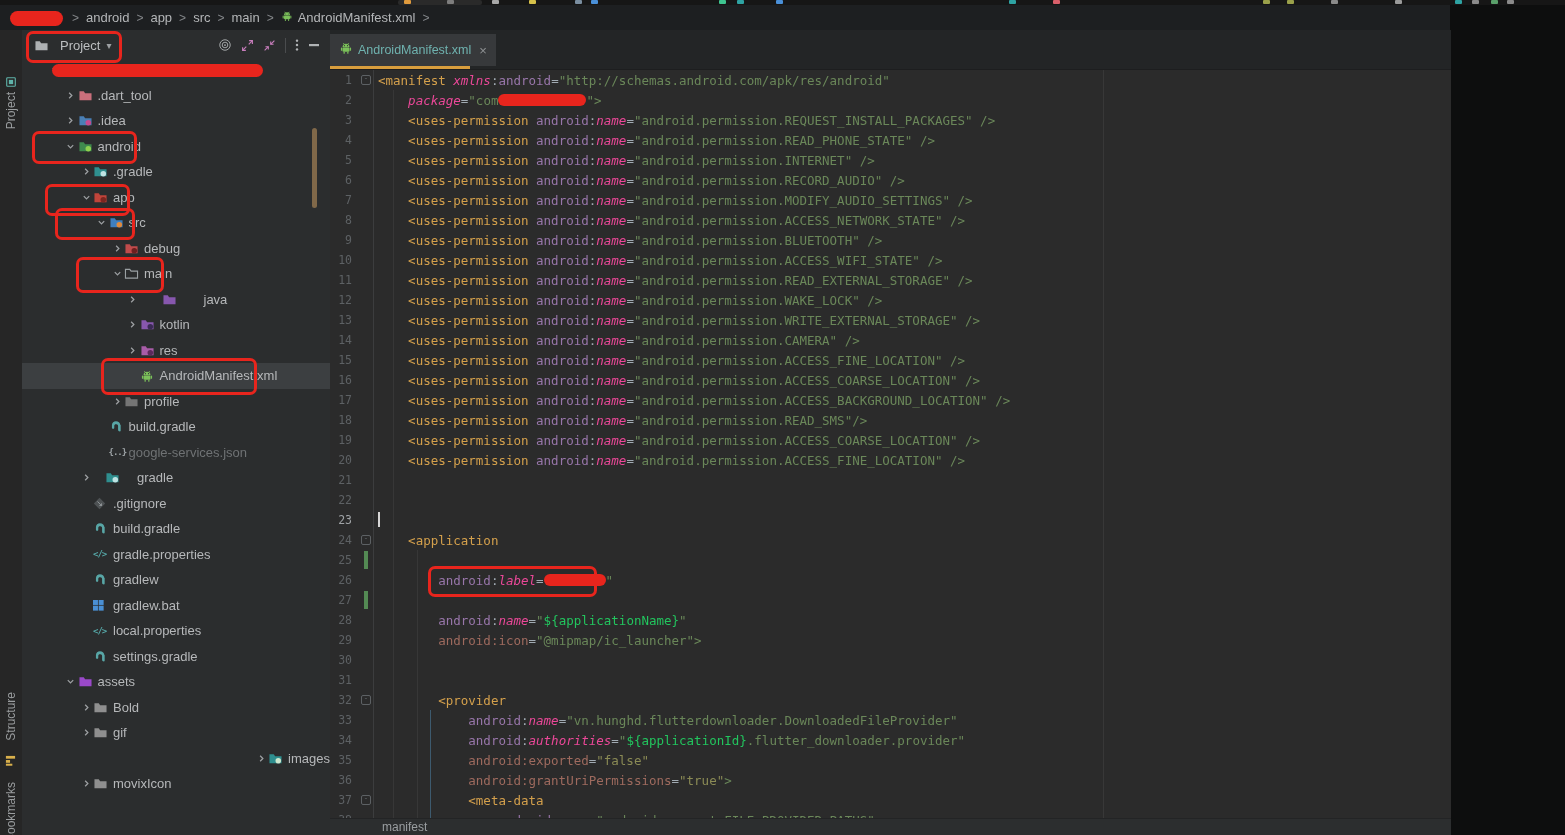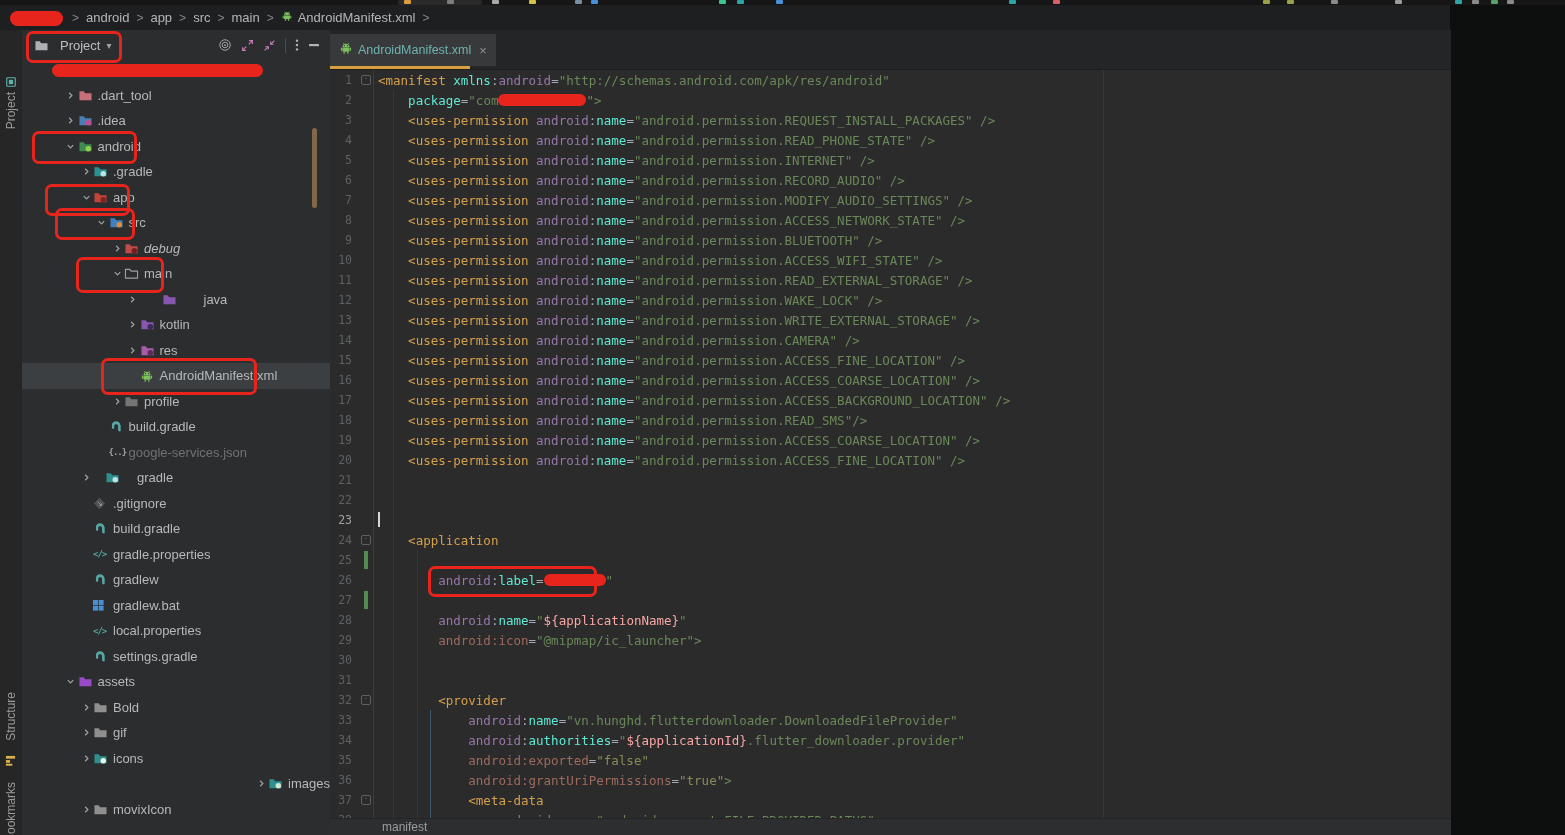--- a/index.html
+++ b/index.html
@@ -44,22 +44,22 @@
         font-size:12.5px;overflow:hidden;}
   .crow{height:20px;display:flex;align-items:center;white-space:pre;}
   .lnum{width:22px;text-align:right;color:#5d6164;font-size:11.5px;flex:none;font-family:"DejaVu Sans Mono",monospace;}
   .lnum.cur{color:#a0a4a7;}
   .lmark{width:21px;align-self:stretch;border-right:1px solid #3c3d3e;flex:none;position:relative;}
   .fold{position:absolute;left:9px;top:5px;width:8px;height:8px;border:1px solid #5d6164;border-radius:2px;
         color:#5d6164;font-size:8px;line-height:6px;text-align:center;}
   .chg{position:absolute;left:12px;top:1px;width:4px;height:18px;background:#548a54;}
   .ltext{padding-left:4px;}
   .caret{display:inline-block;width:2px;height:15px;background:#d6d6d6;vertical-align:-2px;}
-  .tk-tg{color:#d4a04c;} .tk-at{color:#5eead4;} .tk-ns{color:#9876aa;} .tk-pu{color:#a2abb3;}
-  .tk-st{color:#6a8759;} .tk-it{color:#fca5a5;} .tk-ea{color:#9e6a5e;} .tk-es{color:#8b8b55;}
+  .tk-tg{color:#d4a04c;} .tk-at{color:#ec4899;font-style:italic;} .tk-ns{color:#9876aa;} .tk-pu{color:#a2abb3;}
+  .tk-st{color:#6a8759;} .tk-it{color:#22c55e;} .tk-ea{color:#9e6a5e;} .tk-es{color:#8b8b55;}
   .rd{display:inline-block;height:12px;border-radius:6px;background:#e8251d;vertical-align:-1px;}
   .rd.pkg{width:88px;} .rd.lbl{width:62px;}
   .guide{position:absolute;width:1px;background:#373737;}
   .bguide{position:absolute;width:1px;background:#3d5a6e;}
   .wrapguide{position:absolute;left:773px;top:40px;bottom:16px;width:1px;background:#383838;}
   .botbar{position:absolute;left:0;bottom:0;right:0;height:16px;background:#2c2e2f;border-top:1px solid #232425;
           color:#9a9ea1;font-size:12px;display:flex;align-items:center;padding-left:52px;z-index:5;}
   
   .annbox{position:absolute;border:3px solid #e8251d;border-radius:7px;z-index:9;pointer-events:none;}
   .annblob{position:absolute;background:#e8251d;z-index:9;border-radius:8px;pointer-events:none;}
@@ -286,21 +286,21 @@
             </svg>
           </span>
           <span class="ticon">
             <svg width="15" height="13" viewBox="0 0 16 14">
               <path d="M1.5 3.5v8.5h13V4.5H7.6L6.1 2.5H1.5z" fill="#3f7fbf"></path>
               <circle cx="11" cy="9.5" r="3" fill="#e08a3c"></circle>
             </svg>
           </span>
           <span class="tlabel">src</span>
         </div>
-        <div class="trow" style="padding-left: 88px; font-style: italic;">
+        <div class="trow" style="padding-left: 88px;">
           <span class="chev">
             <svg width="9" height="9" viewBox="0 0 10 10">
               <path d="M3.5 2l3 3-3 3" stroke="#9da0a3" fill="none" stroke-width="1.4"></path>
             </svg>
           </span>
           <span class="ticon">
             <svg width="15" height="13" viewBox="0 0 16 14">
               <path d="M1.5 3.5v8.5h13V4.5H7.6L6.1 2.5H1.5z" fill="#c14b4b"></path>
               <circle cx="11" cy="9.5" r="3" fill="#6e1f1f"></circle>
             </svg>
@@ -520,34 +520,20 @@
             <svg width="9" height="9" viewBox="0 0 10 10">
               <path d="M3.5 2l3 3-3 3" stroke="#9da0a3" fill="none" stroke-width="1.4"></path>
             </svg>
           </span>
           <span class="ticon">
             <svg width="15" height="13" viewBox="0 0 16 14">
               <path d="M1.5 3.5v8.5h13V4.5H7.6L6.1 2.5H1.5z" fill="#8f8f8f"></path>
             </svg>
           </span>
           <span class="tlabel">gif</span>
-        </div>
-        <div class="trow" style="padding-left: 57px;">
-          <span class="chev">
-            <svg width="9" height="9" viewBox="0 0 10 10">
-              <path d="M3.5 2l3 3-3 3" stroke="#9da0a3" fill="none" stroke-width="1.4"></path>
-            </svg>
-          </span>
-          <span class="ticon">
-            <svg width="15" height="13" viewBox="0 0 16 14">
-              <path d="M1.5 3.5v8.5h13V4.5H7.6L6.1 2.5H1.5z" fill="#2f8f8f"></path>
-              <circle cx="11" cy="9.5" r="3" fill="#e8f0e8"></circle>
-            </svg>
-          </span>
-          <span class="tlabel">icons</span>
         </div>
         <div class="trow" style="padding-left: 57px; justify-content: flex-end;">
           <span class="chev">
             <svg width="9" height="9" viewBox="0 0 10 10">
               <path d="M3.5 2l3 3-3 3" stroke="#9da0a3" fill="none" stroke-width="1.4"></path>
             </svg>
           </span>
           <span class="ticon">
             <svg width="15" height="13" viewBox="0 0 16 14">
               <path d="M1.5 3.5v8.5h13V4.5H7.6L6.1 2.5H1.5z" fill="#2f8f8f"></path>

